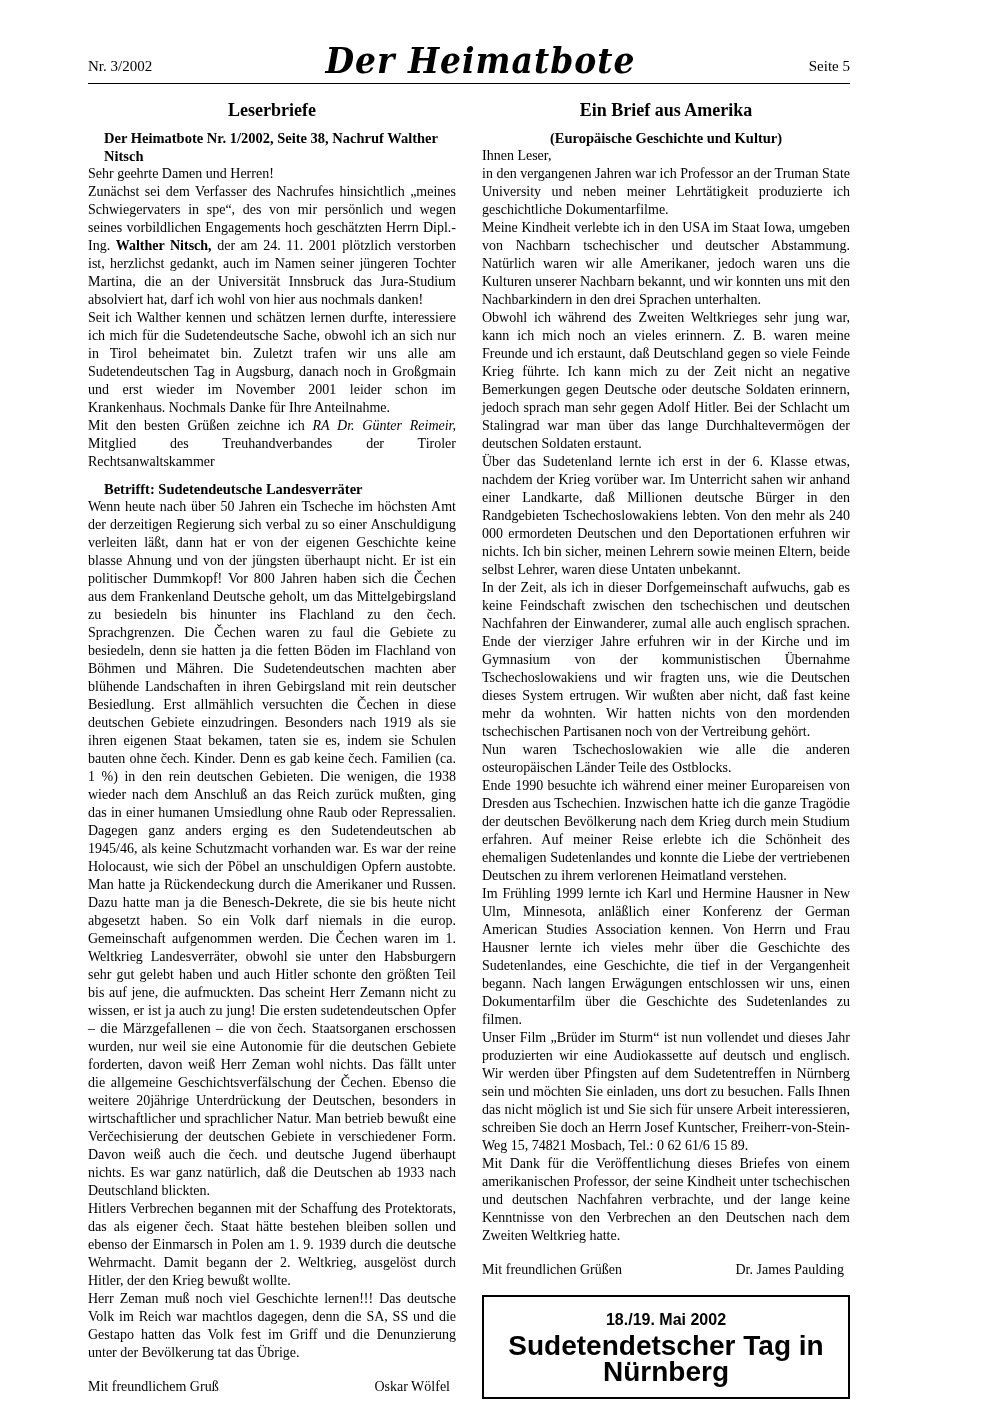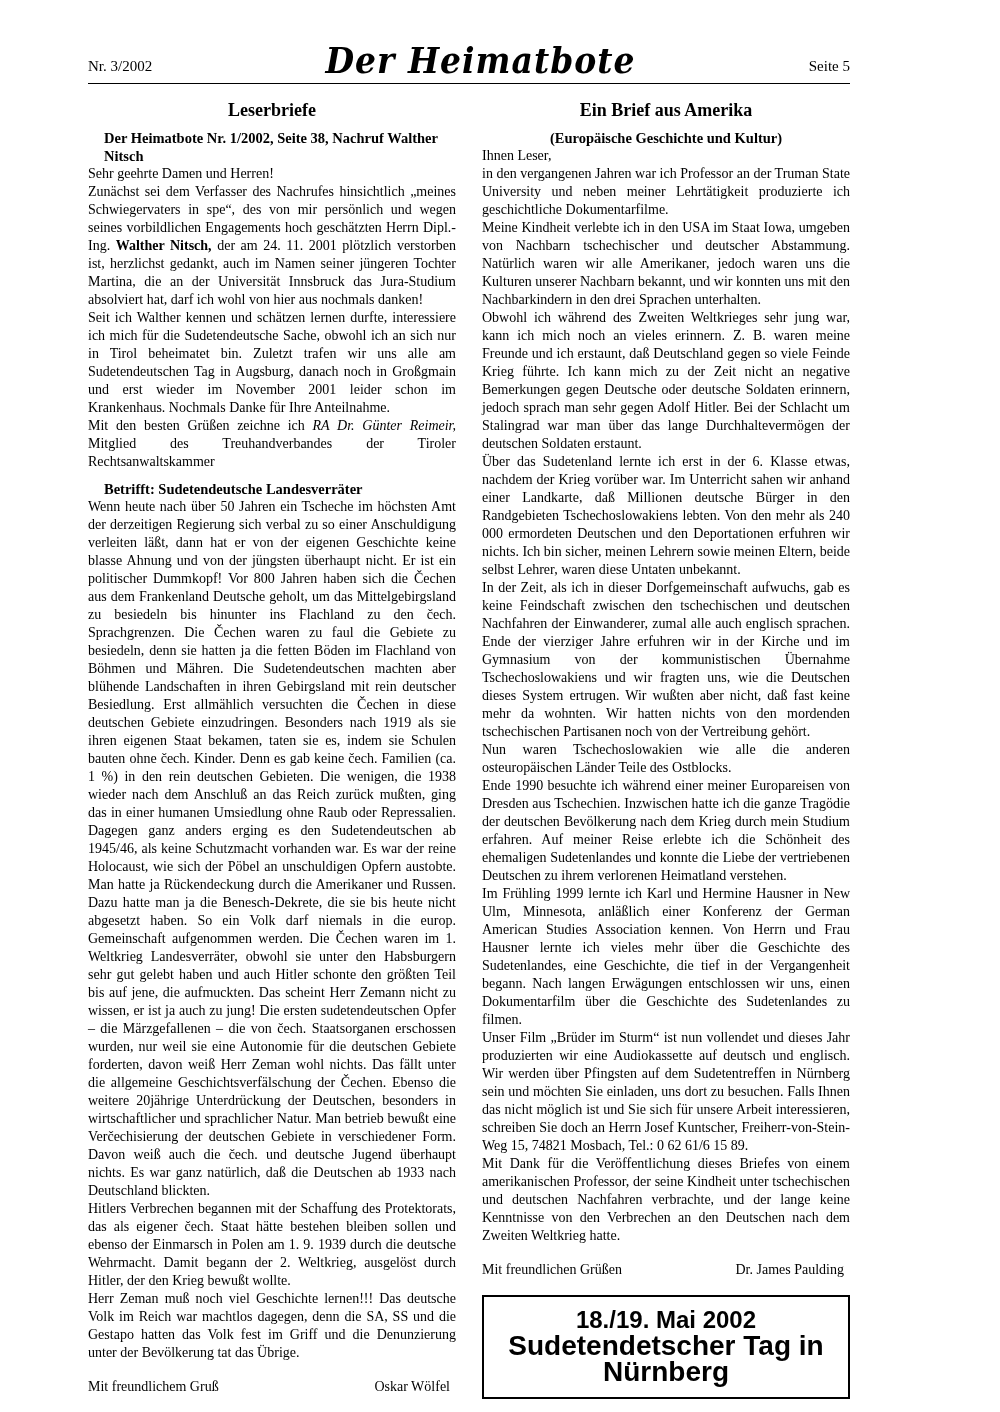--- a/index.html
+++ b/index.html
@@ -94,21 +94,21 @@
   }
   .announcement {
     border: 2px solid #000;
     margin-top: 16px;
     padding: 10px 6px 12px 6px;
     text-align: center;
     font-family: "Liberation Sans", sans-serif;
     font-weight: bold;
   }
   .announcement .line1 {
-    font-size: 24px;
+    font-size: 16px;
     line-height: 26px;
   }
   .announcement .line2 {
     font-size: 28px;
     line-height: 26px;
   }
 </style>
 </head>
 <body>
 

